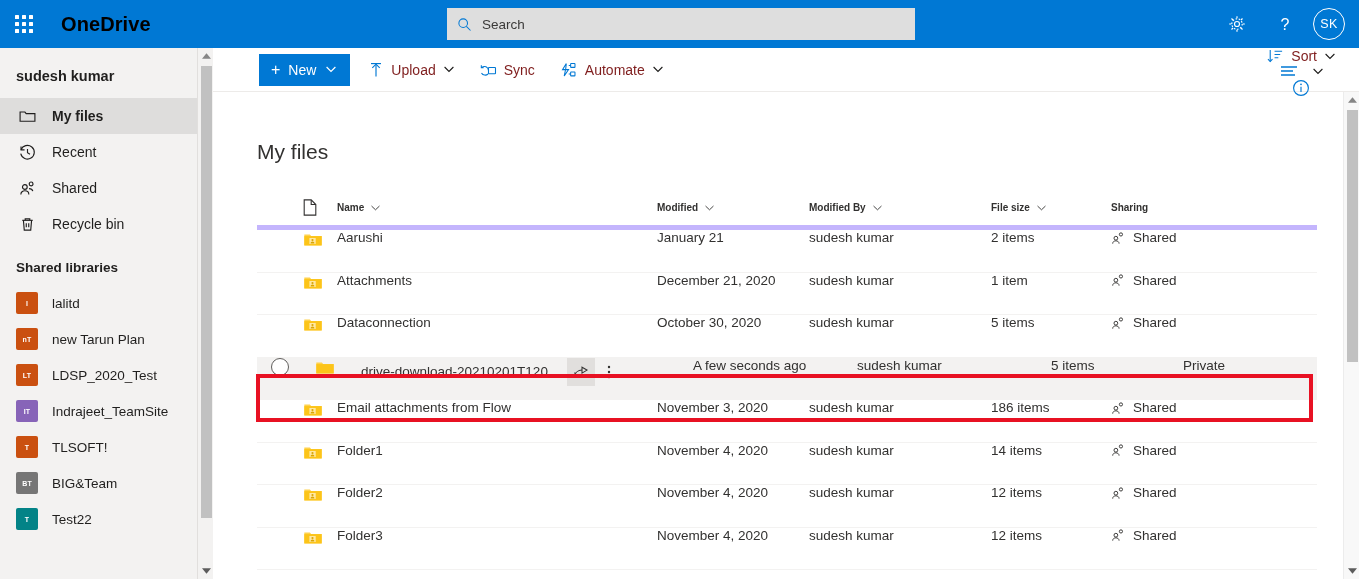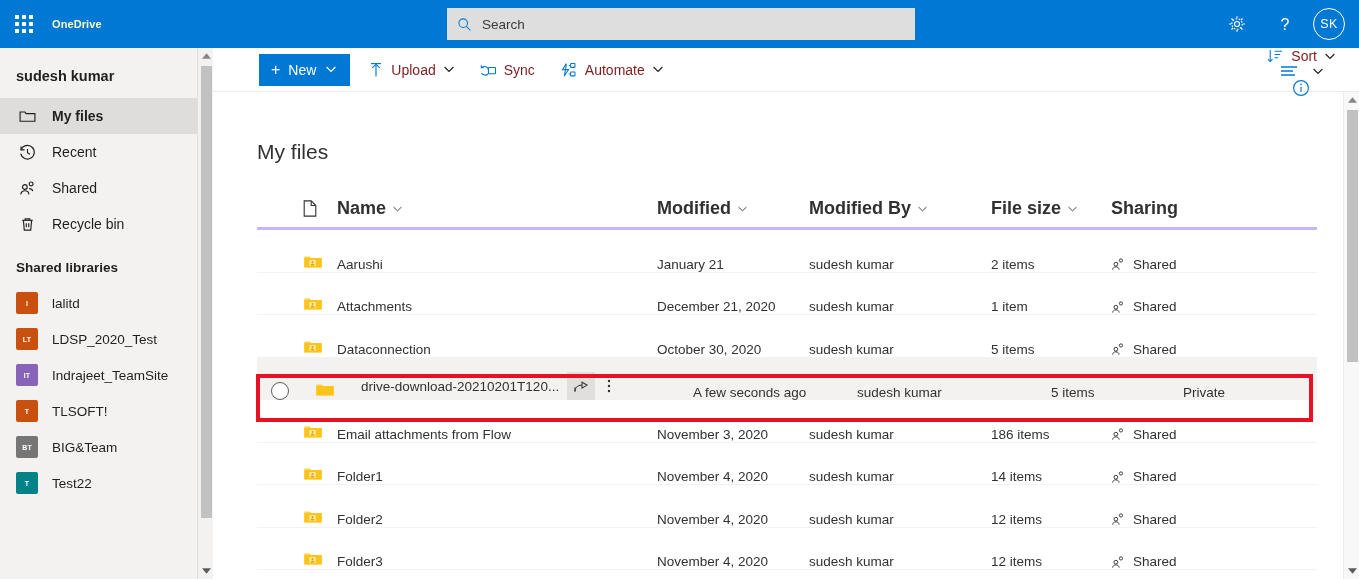--- a/index.html
+++ b/index.html
@@ -27,25 +27,25 @@
     cursor: pointer;
   }
   .waffle-grid {
     display: grid;
     grid-template-columns: repeat(3, 4px);
     grid-template-rows: repeat(3, 4px);
     gap: 3px;
   }
   .waffle-grid i { display:block; width:4px; height:4px; background:#fff; border-radius:0.5px; }
   .suite-brand {
-    color: #fef9c3;
-    font-size: 11px;
+    color: #000000;
+    font-size: 20px;
     font-weight: bold;
     letter-spacing: 0.1px;
-    margin-left: 4px;
+    margin-left: 13px;
     cursor: pointer;
     white-space: nowrap;
   }
   .search-wrap {
     position: absolute; left: 447px; top: 8px;
     width: 468px; height: 32px;
     background: #dedede;
     display: flex; align-items: center;
     padding: 0 10px;
     cursor: text;
@@ -186,35 +186,35 @@
     font-size: 21px; color: #323130;
     padding: 48px 0 0 44px;
     white-space: nowrap;
   }
 
   
   .tbl { position: relative; margin: 26px 0 0 44px; width: 1060px; }
   .thead {
     display: flex; align-items: center;
     height: 40px;
-    border-bottom: 3px solid #c4b5fd;
-    font-size: 18px; font-weight: bold; color: #323130;
+    border-bottom: 5px solid #c4b5fd;
+    font-size: 10px; font-weight: bold; color: #323130;
   }
   .th { display: flex; align-items: center; cursor: pointer; white-space: nowrap; }
   .th .chev { margin-left: 7px; display:flex; align-items:center; }
   .c-check { width: 46px; flex: 0 0 46px; }
   .c-icon  { width: 34px; flex: 0 0 34px; display:flex; align-items:center; }
   .c-name  { width: 320px; flex: 0 0 320px; }
   .c-mod   { width: 152px; flex: 0 0 152px; }
   .c-modby { width: 150px; flex: 0 0 150px; }
   .c-size  { width: 152px; flex: 0 0 152px; padding-left: 32px; }
   .c-share { width: 180px; flex: 0 0 180px; }
 
   .trow {
-    display: flex; align-items: flex-end;
+    display: flex; align-items: flex-start;
     height: 42.5px;
     border-bottom: 1px solid #f3f2f1;
     font-size: 13.5px; color: #323130;
     cursor: pointer;
     position: relative;
   }
   .trow .c-name { display:flex; align-items:center; overflow:hidden; }
   .row-name {
     overflow: hidden; text-overflow: ellipsis; white-space: nowrap;
     max-width: 218px;
@@ -361,20 +361,24 @@
         </svg>
       </span>
       <span>Recycle bin</span>
     </div>
 
     <div class="nav-section-title">Shared libraries</div>
 
     <div class="lib-item">
       <span class="lib-tile" style="background:#ca5010">l</span>
       <span>lalitd</span>
+    </div>
+    <div class="lib-item">
+      <span class="lib-tile" style="background:#ca5010">nT</span>
+      <span>new Tarun Plan</span>
     </div>
     <div class="lib-item">
       <span class="lib-tile" style="background:#ca5010">LT</span>
       <span>LDSP_2020_Test</span>
     </div>
     <div class="lib-item">
       <span class="lib-tile" style="background:#8764b8">IT</span>
       <span>Indrajeet_TeamSite</span>
     </div>
     <div class="lib-item">

